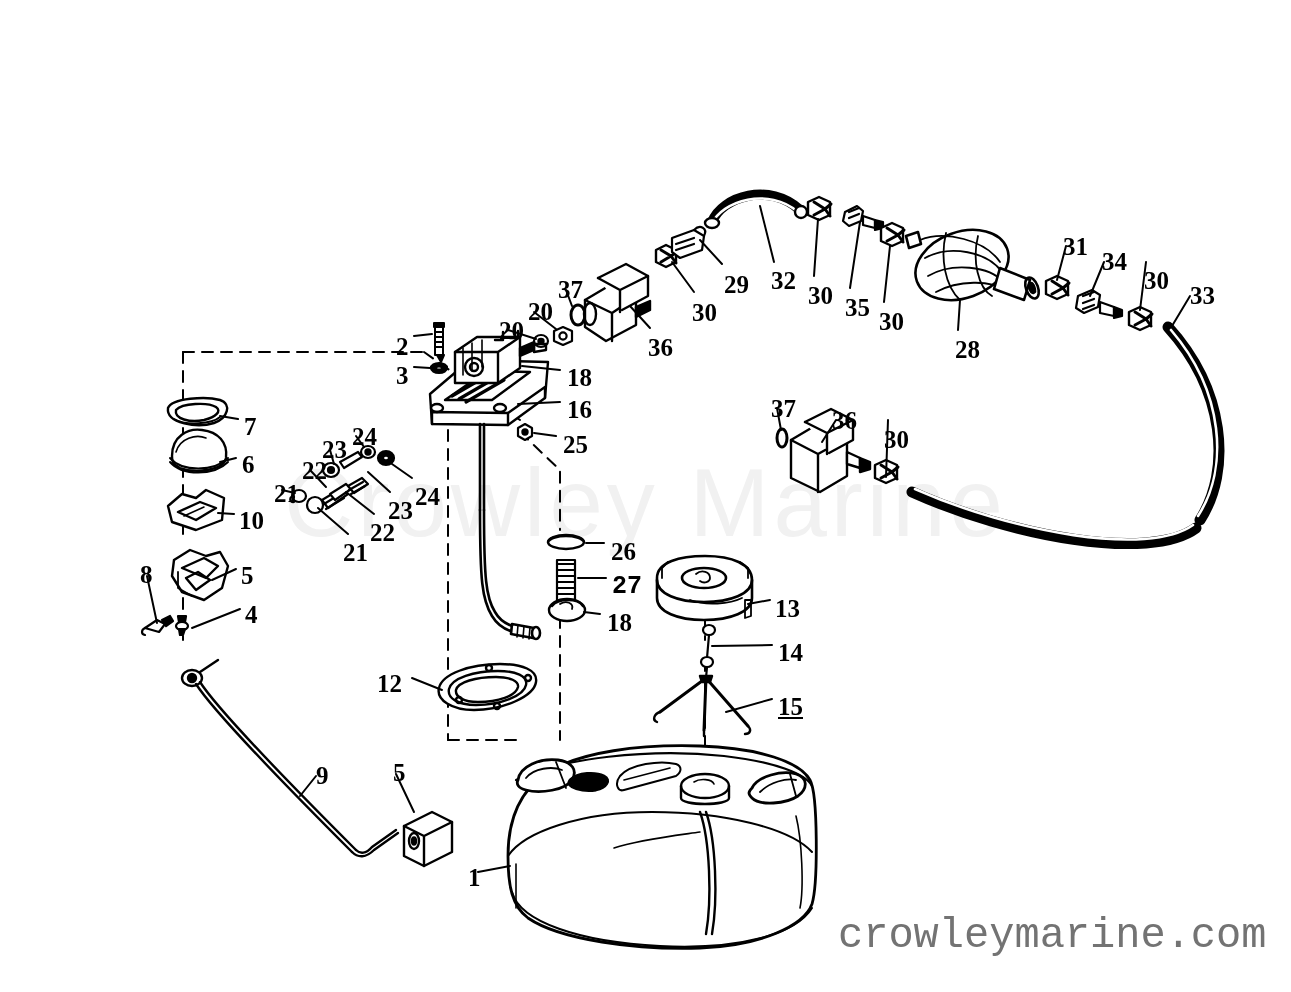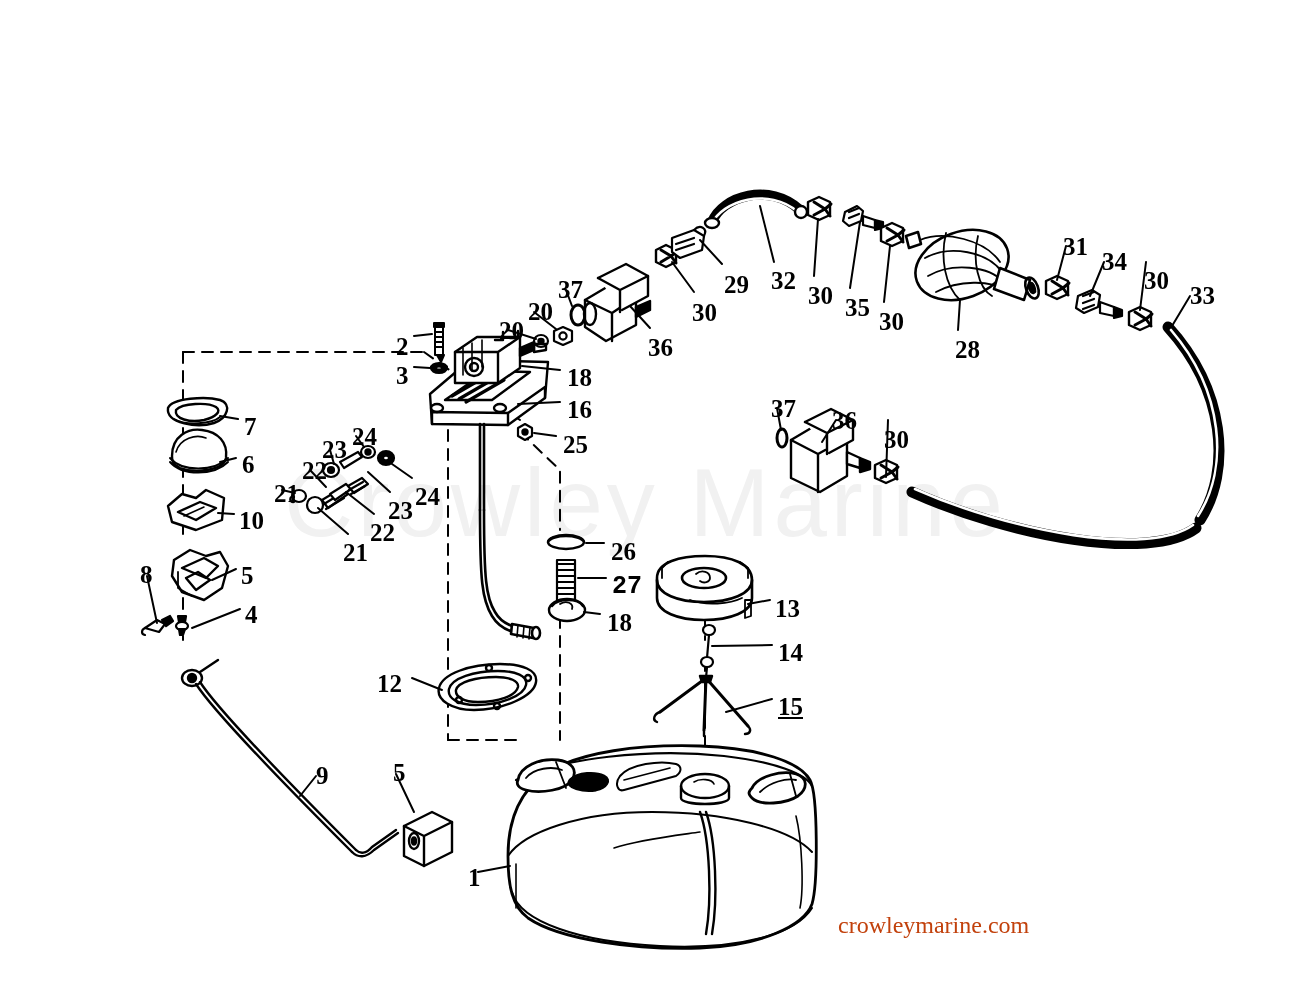--- a/index.html
+++ b/index.html
@@ -11,22 +11,22 @@
     text-align:center;
     font-family:"Liberation Sans",sans-serif;
     font-size:96px;font-weight:400;letter-spacing:4px;
     color:#f1f1f1;
     white-space:nowrap;
     pointer-events:none;
     user-select:none;
   }
   .url{
     position:absolute;left:838px;top:912px;
-    font-family:Liberation Serif, serif;
-    font-size:24px;color:#c2410c;letter-spacing:0px;white-space:nowrap;
+    font-family:Liberation Mono, monospace;
+    font-size:42px;color:#737373;letter-spacing:0px;white-space:nowrap;
   }
   .lbl{
     position:absolute;
     font-family:"Liberation Serif",serif;
     font-weight:700;
     font-size:25px;
     color:#000;
     line-height:1;
     white-space:nowrap;
     user-select:none;

